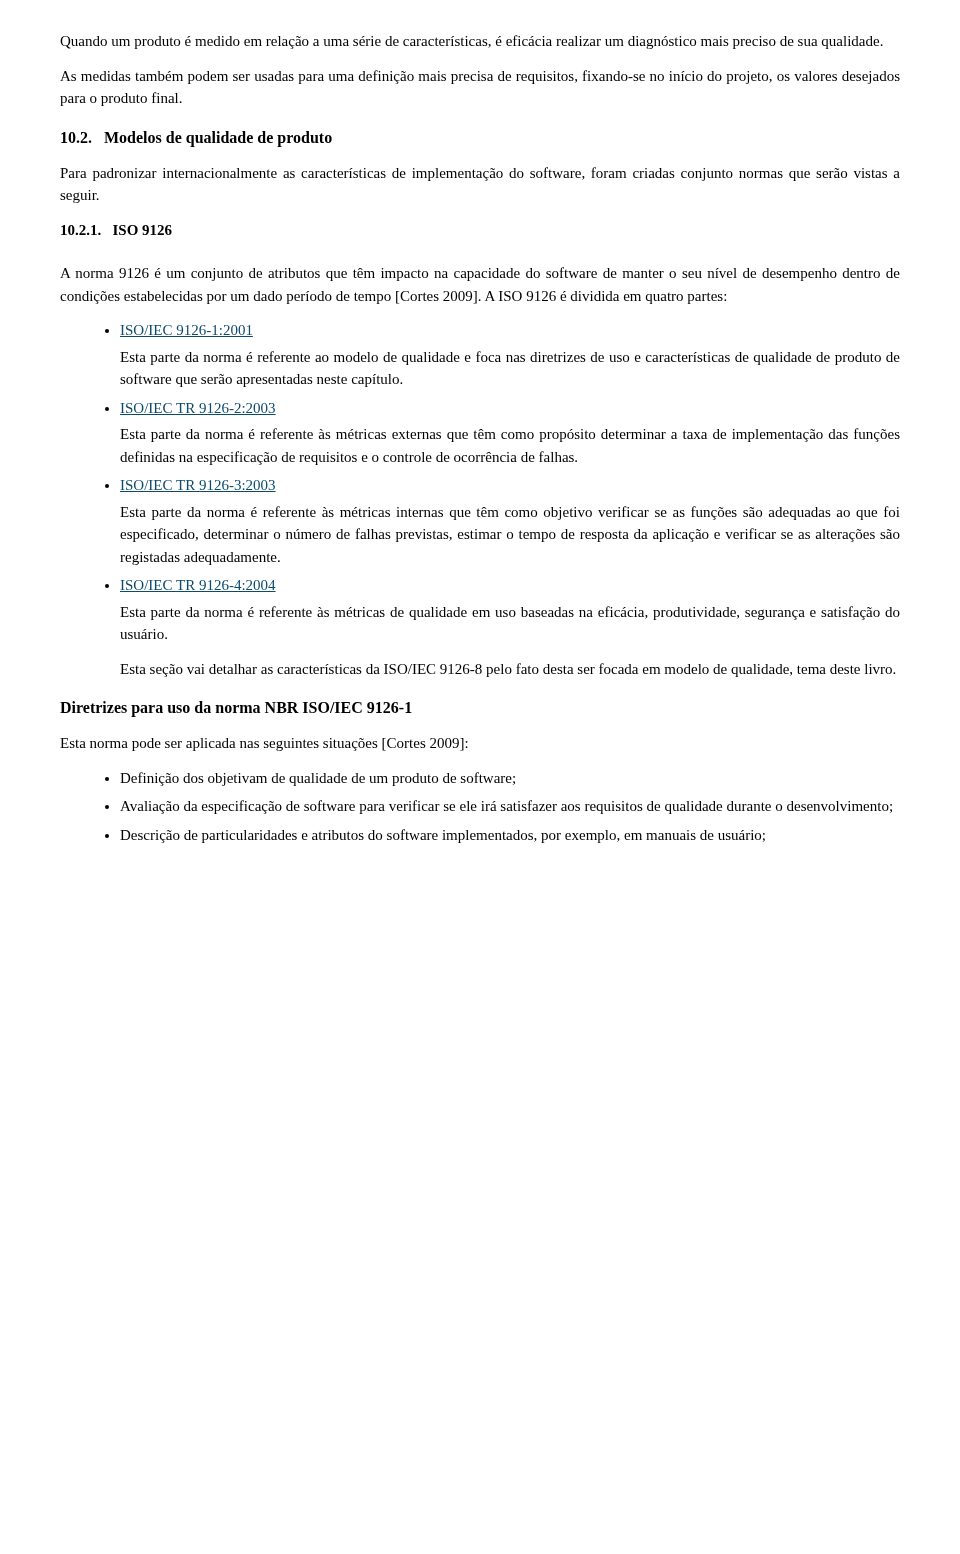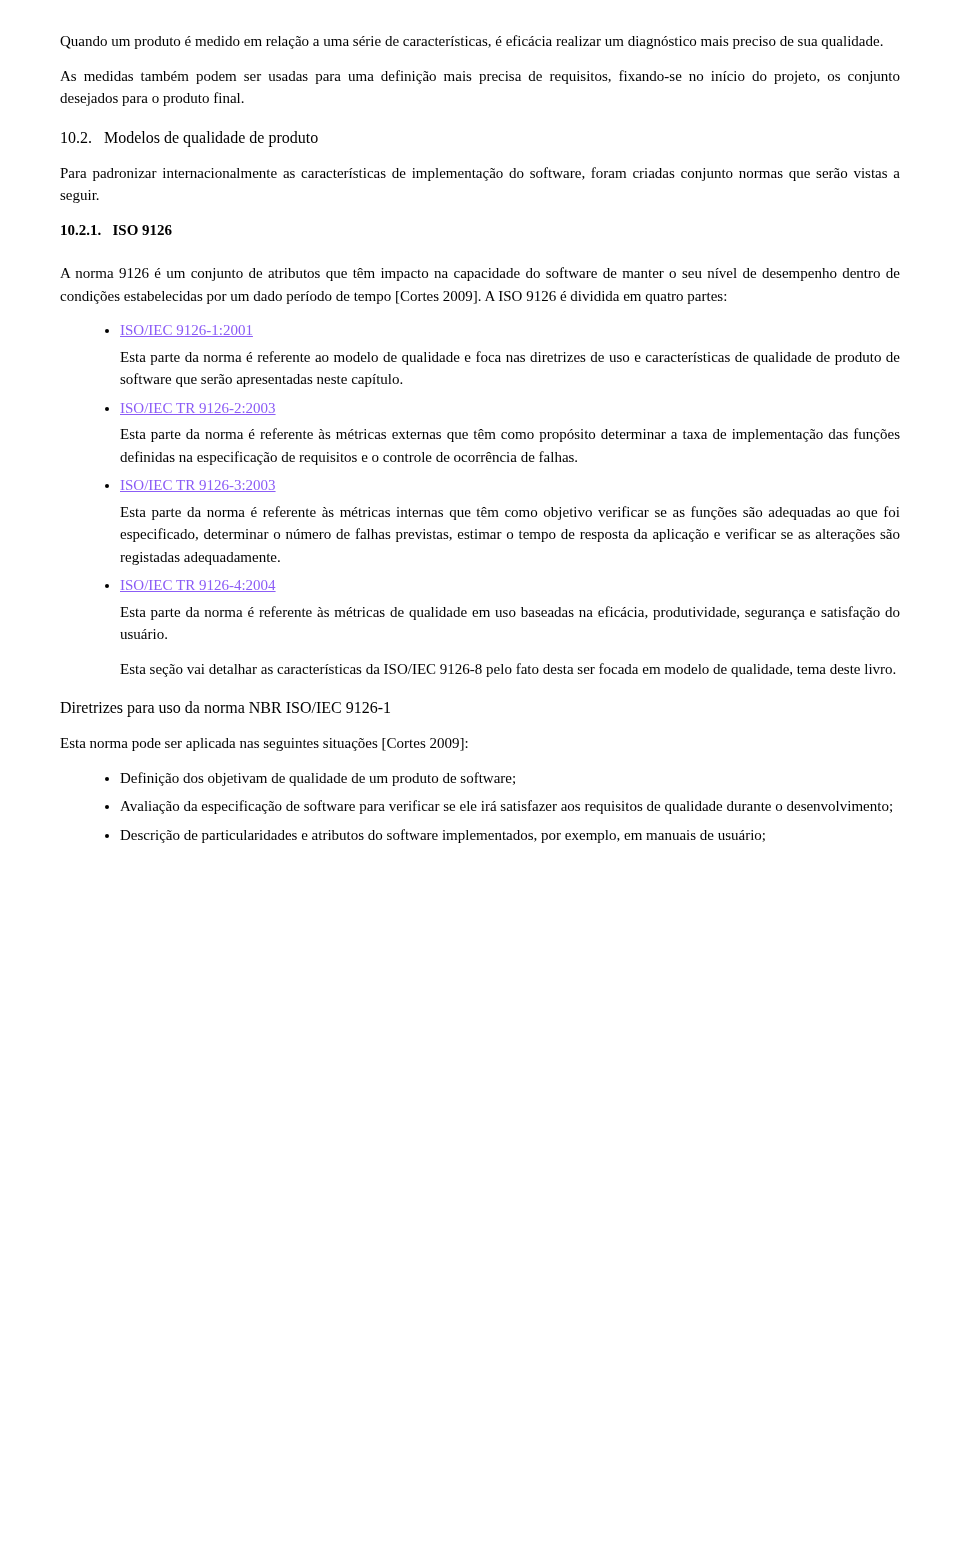--- a/index.html
+++ b/index.html
@@ -21,21 +21,21 @@
     .page-content {
       width: 100%;
     }
 
     .paragraph {
       text-align: justify;
       margin-bottom: 12px;
     }
 
     .section-heading {
-      font-weight: normal;
+      font-weight: bold;
       font-size: 16px;
       margin-bottom: 12px;
       margin-top: 16px;
     }
 
     .subsubsection-heading {
       font-weight: bold;
       font-size: 15px;
       margin-bottom: 21px;
       margin-top: 12px;
@@ -51,21 +51,21 @@
       margin-bottom: 12px;
     }
 
     .bullet-list li {
       list-style-type: disc;
       margin-bottom: 6px;
       text-align: justify;
     }
 
     .list-item-link {
-      color: #8b5cf6;
+      color: #0c4a6e;
       text-decoration: underline;
       display: block;
       margin-bottom: 4px;
     }
 
     .list-item-text {
       text-align: justify;
       margin-bottom: 10px;
     }
 
@@ -74,21 +74,21 @@
       margin-bottom: 12px;
     }
   </style>
 </head>
 <body>
 
 <div class="page-content">
 
   <p class="paragraph">Quando um produto é medido em relação a uma série de características, é eficácia realizar um diagnóstico mais preciso de sua qualidade.</p>
 
-  <p class="paragraph">As medidas também podem ser usadas para uma definição mais precisa de requisitos, fixando-se no início do projeto, os conjunto desejados para o produto final.</p>
+  <p class="paragraph">As medidas também podem ser usadas para uma definição mais precisa de requisitos, fixando-se no início do projeto, os valores desejados para o produto final.</p>
 
   <div class="section-heading">
     <span>10.2.</span>
     &nbsp;
     <span>Modelos de qualidade de produto</span>
   </div>
 
 
   <p class="paragraph">Para padronizar internacionalmente as características de implementação do software, foram criadas conjunto normas que serão vistas a seguir.</p>
 

